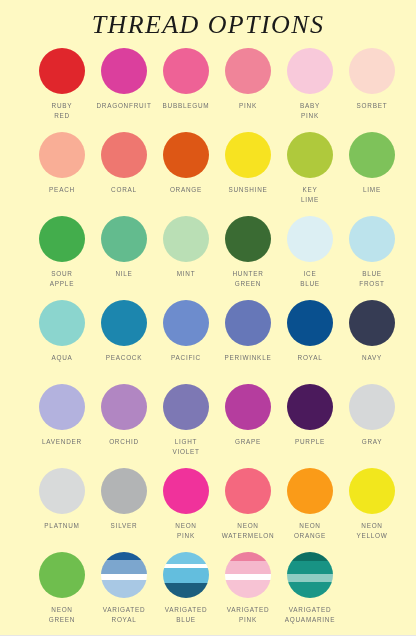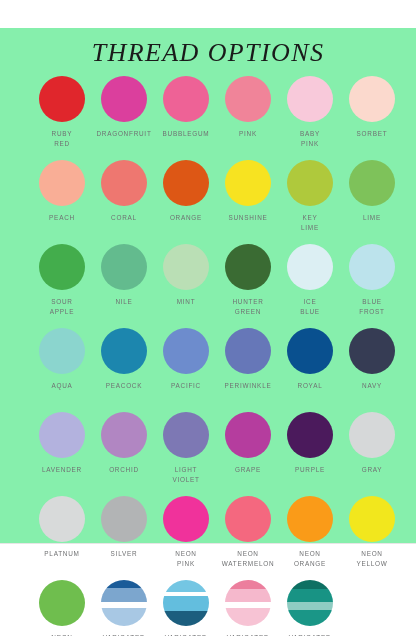--- a/index.html
+++ b/index.html
@@ -10,26 +10,25 @@
   body {
     width: 416px;
     height: 636px;
     background: #ffffff;
     font-family: "Liberation Sans", sans-serif;
     overflow: hidden;
     position: relative;
   }
   .sheet {
     width: 416px;
-    height: 516px;
+    height: 636px;
     box-sizing: border-box;
-    background: #86efac;
+    background: #fef9c3;
     position: relative;
     border-bottom: 1px solid #e6e6e6;
-    margin-top: 28px;
   }
   .page-title {
     font-family: "Liberation Serif", serif;
     font-style: italic;
     font-weight: normal;
     font-size: 26px;
     letter-spacing: 1.4px;
     color: #1a1a1a;
     text-align: center;
     margin: 0;

